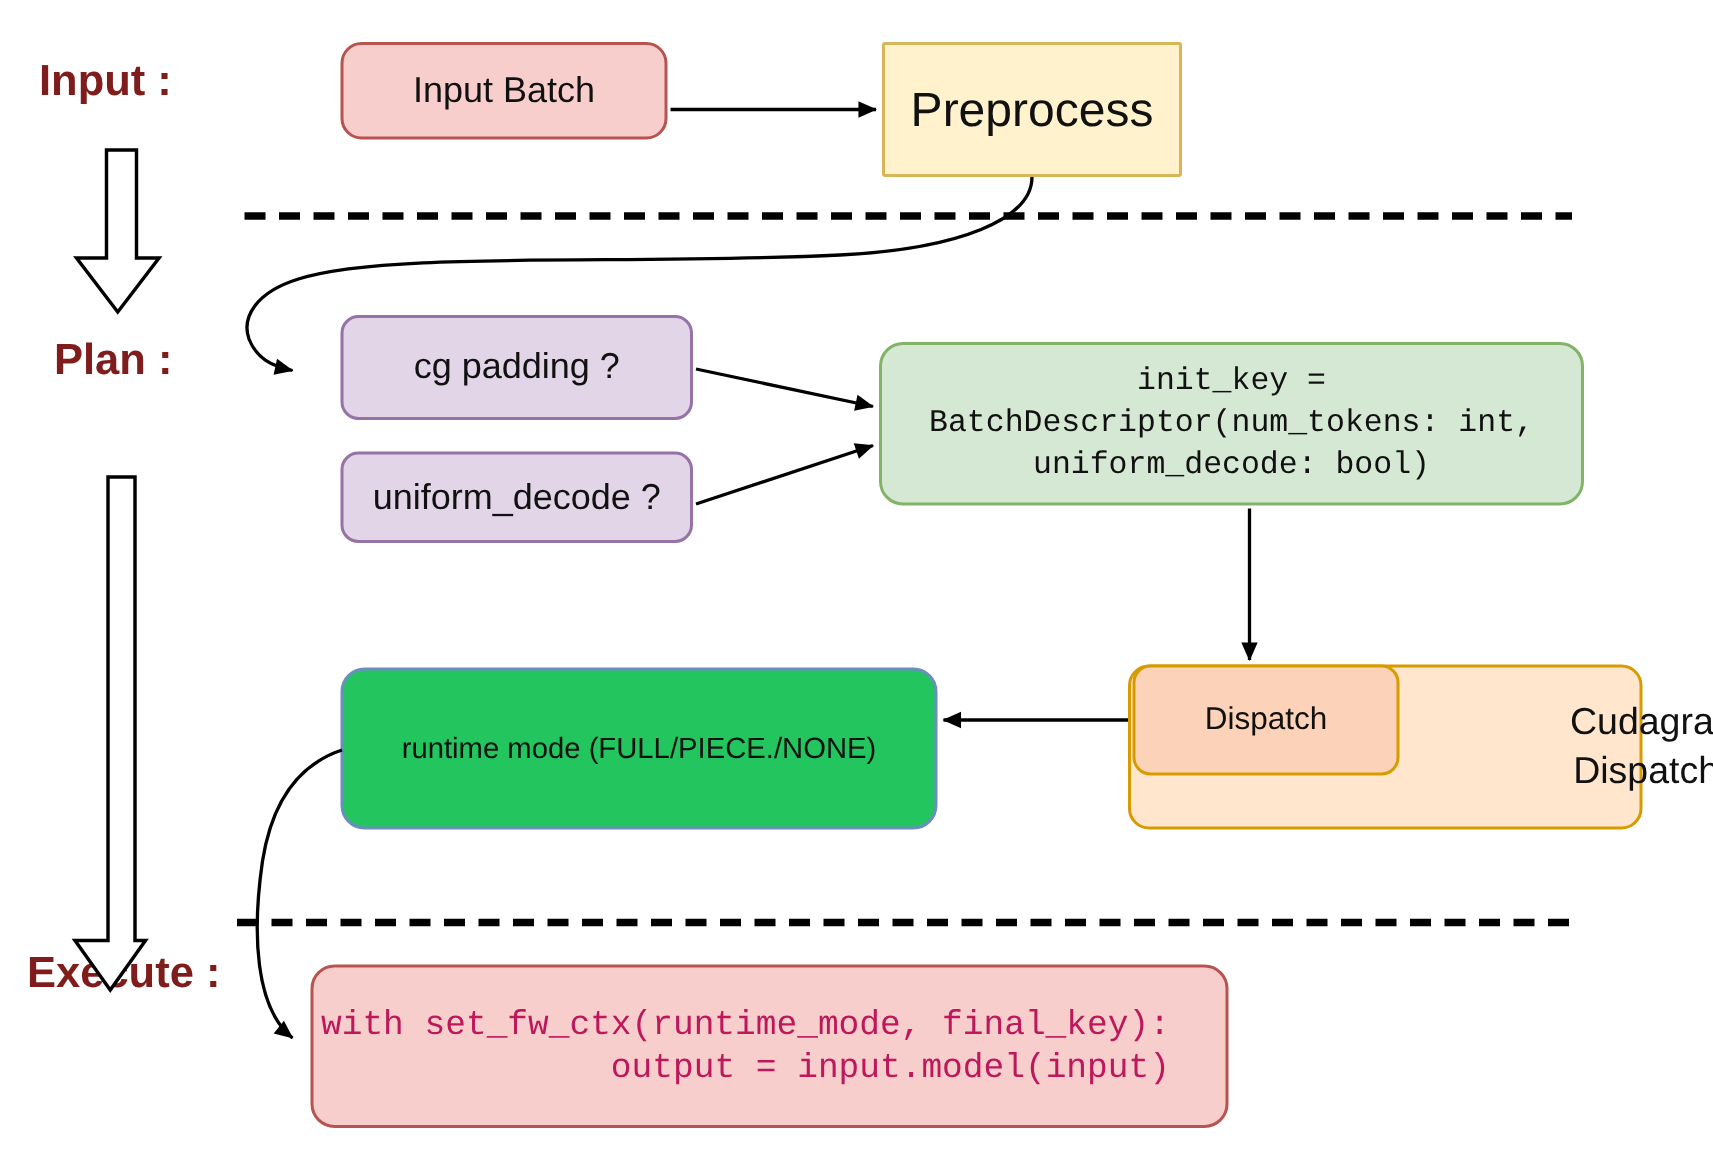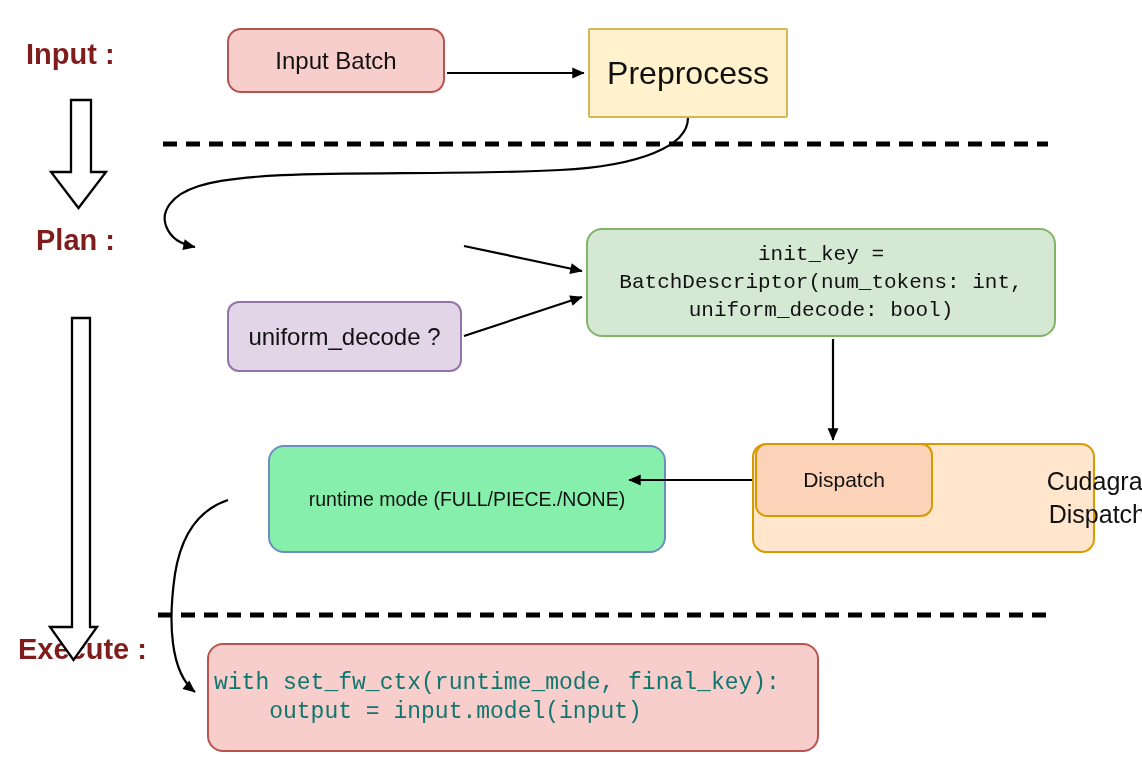--- a/index.html
+++ b/index.html
@@ -5,30 +5,30 @@
   html,body{margin:0;padding:0;background:#ffffff;}
   #canvas{position:relative;width:1142px;height:770px;background:#ffffff;overflow:hidden;
           font-family:"Liberation Sans",sans-serif;}
   .section-label{position:absolute;font-weight:bold;font-size:29px;color:#7f1d1d;white-space:nowrap;}
   .node{position:absolute;box-sizing:border-box;border:2px solid #999;display:flex;
         align-items:center;justify-content:center;text-align:center;color:#111;}
   .node .lines{width:100%;}
   #node-input-batch{left:227px;top:28px;width:218px;height:65px;border-radius:14px;font-size:24px;}
   #node-preprocess{left:588px;top:28px;width:200px;height:90px;border-radius:2px;font-size:32px;}
   #node-cg-padding{left:227px;top:210px;width:235px;height:70px;border-radius:12px;font-size:24px;}
-  #node-uniform-decode{left:227px;top:301px;width:235px;height:71px;border-radius:12px;font-size:24px;}
+  #node-uniform-decode{left:227px;top:301px;width:235px;height:61px;border-radius:12px;font-size:24px;}
   #node-init-key{left:586px;top:228px;width:470px;height:109px;border-radius:16px;font-size:21px;line-height:28px;font-family:Liberation Mono, monospace;}
   #node-cudagraph{left:752px;top:443px;width:343px;height:110px;border-radius:14px;font-size:25px;line-height:33px;}
   #node-cudagraph .lines{position:absolute;left:185px;right:6px;top:0;bottom:0;display:flex;
         flex-direction:column;justify-content:center;}
   #node-dispatch{left:755px;top:443px;width:178px;height:74px;border-radius:12px;font-size:21px;z-index:3;}
   #node-runtime{left:227px;top:445px;width:398px;height:108px;border-radius:16px;font-size:19.5px;line-height:26px;}
   #node-code{left:207px;top:643px;width:612px;height:109px;border-radius:16px;
-        font-family:"Liberation Mono",monospace;font-size:23px;line-height:29px;color:#0f766e;
-        justify-content:flex-start;text-align:left;padding-left:5px;}
+        font-family:"Liberation Mono",monospace;font-size:23px;line-height:29px;color:#be185d;
+        justify-content:flex-start;text-align:right;padding-left:5px;}
   #node-code .lines{width:auto;}
   .pre{white-space:pre;}
   #connector-layer{position:absolute;left:0;top:0;width:1142px;height:770px;z-index:5;pointer-events:none;}
 </style>
 </head>
 <body>
 
 <div id="canvas">
 
   <div class="section-label" style="left:26px;top:38px;">Input :</div>
@@ -36,20 +36,23 @@
   <div class="section-label" style="left:18px;top:633px;">Execute :</div>
 
   <div class="node" id="node-input-batch" style="background-color: rgb(248, 206, 204); border-color: rgb(184, 84, 80);">
     <span>Input Batch</span>
   </div>
 
   <div class="node" id="node-preprocess" style="background-color: rgb(255, 242, 204); border-color: rgb(214, 182, 86);">
     <span>Preprocess</span>
   </div>
 
+  <div class="node" id="node-cg-padding" style="background-color: rgb(225, 213, 231); border-color: rgb(150, 115, 166);">
+    <span>cg padding ?</span>
+  </div>
 
   <div class="node" id="node-uniform-decode" style="background-color: rgb(225, 213, 231); border-color: rgb(150, 115, 166);">
     <span>uniform_decode ?</span>
   </div>
 
   <div class="node" id="node-init-key" style="background-color: rgb(213, 232, 212); border-color: rgb(130, 179, 102);">
     <div class="lines">
       <div>init_key = BatchDescriptor(num_tokens: int,</div>
       <div>uniform_decode: bool)</div>
     </div>
@@ -59,21 +62,21 @@
     <div class="lines">
       <div>Cudagraph</div>
       <div>Dispatcher</div>
     </div>
   </div>
 
   <div class="node" id="node-dispatch" style="background-color: rgb(252, 211, 184); border-color: rgb(215, 155, 0);">
     <span>Dispatch</span>
   </div>
 
-  <div class="node" id="node-runtime" style="background-color: #86efac; border-color: rgb(108, 142, 191); margin-left: 41px;">
+  <div class="node" id="node-runtime" style="background-color: #22c55e; border-color: rgb(108, 142, 191);">
     <div class="lines">
       <div>runtime mode (FULL/PIECE./NONE)</div>
     </div>
   </div>
 
   <div class="node" id="node-code" style="background-color: rgb(248, 206, 204); border-color: rgb(184, 84, 80);">
     <div class="lines">
       <div class="pre">with set_fw_ctx(runtime_mode, final_key):</div>
       <div class="pre">    output = input.model(input)</div>
     </div>

